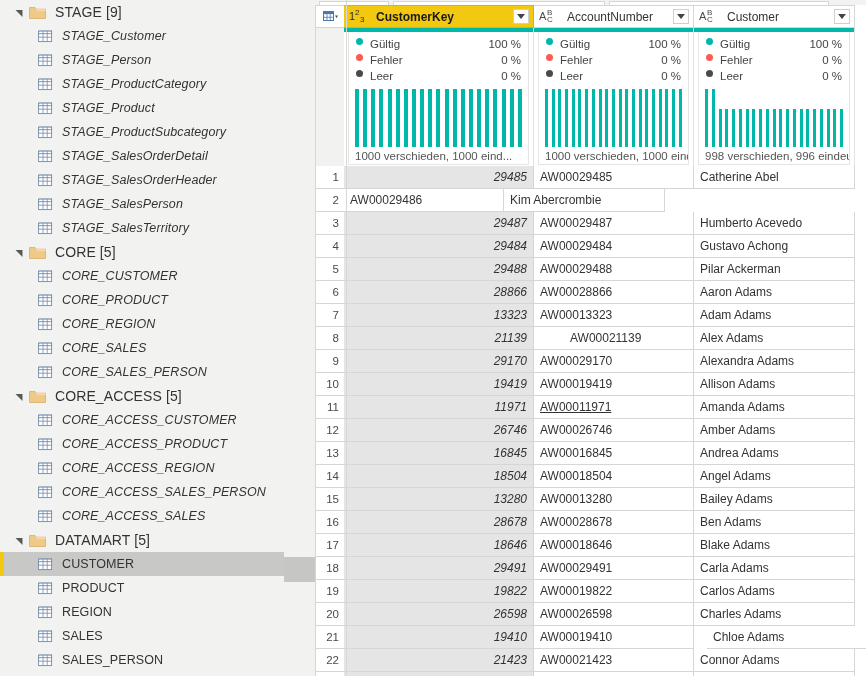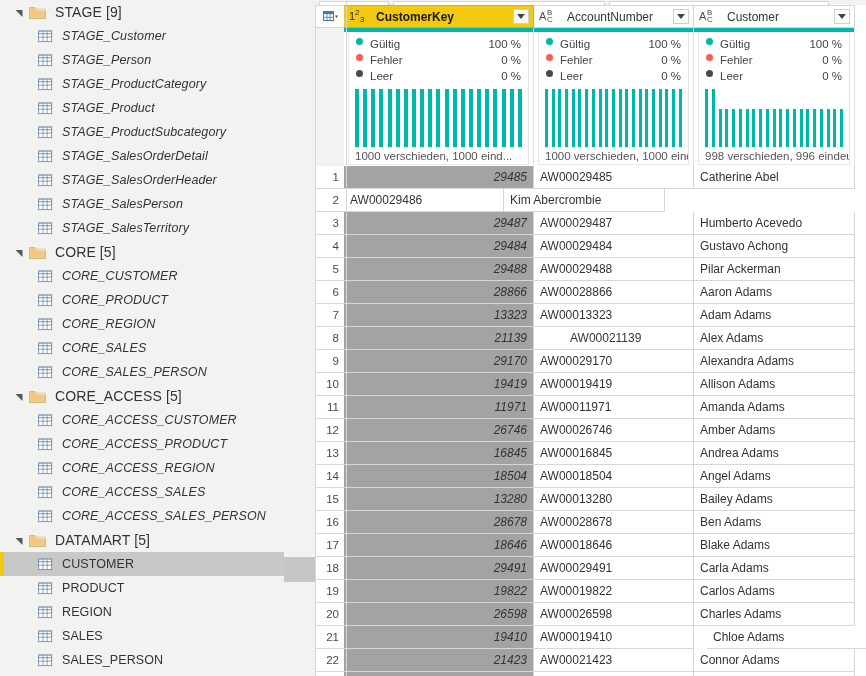--- a/index.html
+++ b/index.html
@@ -139,21 +139,21 @@
     display: flex; align-items: center; justify-content: flex-end;
     padding-right: 5px; font-size: 11.5px; color: #4a4a4a;
     background: #ffffff;
   }
   .d-cell {
     border: 1px solid #d6d6d4; border-top: none; border-left: none;
     display: flex; align-items: center; font-size: 12px; color: #333;
     overflow: hidden; white-space: nowrap;
   }
   .d-cell.num { justify-content: flex-end; padding-right: 6px;
-    font-style: italic; background: #a3a3a3; text-align: right; }
+    font-style: italic; background: #e5e5e5; text-align: right; }
   .d-cell.txt { padding-left: 6px; }
 </style>
 </head>
 <body>
 
 <div id="app">
 
   <div id="sidebar">
     <div class="nav-list" id="nav-list">
         <div class="nav-row group">
@@ -363,31 +363,31 @@
           <span class="nav-label">CORE_ACCESS_REGION</span>
         </div>
         <div class="nav-row item">
           <span class="table-ico"><svg width="15" height="13" viewBox="0 0 15 13">
               <rect x="0.6" y="1.1" width="13" height="10.5" fill="#ffffff" stroke="#6f8cab" stroke-width="0.9"></rect>
               <rect x="0.6" y="1.1" width="13" height="2.6" fill="#ffffff" stroke="#6f8cab" stroke-width="0.9"></rect>
               <line x1="5" y1="1.1" x2="5" y2="11.6" stroke="#6f8cab" stroke-width="0.8"></line>
               <line x1="9.2" y1="1.1" x2="9.2" y2="11.6" stroke="#6f8cab" stroke-width="0.8"></line>
               <line x1="0.6" y1="7.2" x2="13.6" y2="7.2" stroke="#6f8cab" stroke-width="0.8"></line>
             </svg></span>
+          <span class="nav-label">CORE_ACCESS_SALES_PERSON</span>
+        </div>
+        <div class="nav-row item">
+          <span class="table-ico"><svg width="15" height="13" viewBox="0 0 15 13">
+              <rect x="0.6" y="1.1" width="13" height="10.5" fill="#ffffff" stroke="#6f8cab" stroke-width="0.9"></rect>
+              <rect x="0.6" y="1.1" width="13" height="2.6" fill="#ffffff" stroke="#6f8cab" stroke-width="0.9"></rect>
+              <line x1="5" y1="1.1" x2="5" y2="11.6" stroke="#6f8cab" stroke-width="0.8"></line>
+              <line x1="9.2" y1="1.1" x2="9.2" y2="11.6" stroke="#6f8cab" stroke-width="0.8"></line>
+              <line x1="0.6" y1="7.2" x2="13.6" y2="7.2" stroke="#6f8cab" stroke-width="0.8"></line>
+            </svg></span>
           <span class="nav-label">CORE_ACCESS_SALES</span>
-        </div>
-        <div class="nav-row item">
-          <span class="table-ico"><svg width="15" height="13" viewBox="0 0 15 13">
-              <rect x="0.6" y="1.1" width="13" height="10.5" fill="#ffffff" stroke="#6f8cab" stroke-width="0.9"></rect>
-              <rect x="0.6" y="1.1" width="13" height="2.6" fill="#ffffff" stroke="#6f8cab" stroke-width="0.9"></rect>
-              <line x1="5" y1="1.1" x2="5" y2="11.6" stroke="#6f8cab" stroke-width="0.8"></line>
-              <line x1="9.2" y1="1.1" x2="9.2" y2="11.6" stroke="#6f8cab" stroke-width="0.8"></line>
-              <line x1="0.6" y1="7.2" x2="13.6" y2="7.2" stroke="#6f8cab" stroke-width="0.8"></line>
-            </svg></span>
-          <span class="nav-label">CORE_ACCESS_SALES_PERSON</span>
         </div>
         <div class="nav-row group">
           <span class="expander">
             <svg width="11" height="11" viewBox="0 0 11 11">
               <path d="M1.5 3 L8.5 3 L8.5 10 Z" fill="#5a5a5a"></path>
             </svg>
           </span>
           <span class="folder-ico"><svg width="17" height="13" viewBox="0 0 17 13">
               <path d="M0.5 1.5 L6 1.5 L7.3 3.2 L16.5 3.2 L16.5 12.5 L0.5 12.5 Z" fill="#f0c987" stroke="#d9ad6b" stroke-width="0.8"></path>
               <path d="M7.3 3.2 L16.5 3.2 L16.5 5 L7.3 5 Z" fill="#f7dba8"></path>
@@ -712,21 +712,21 @@
           </div>
           <div class="d-row">
             <div class="d-idx">10</div>
             <div class="d-cell num" style="width:190px;flex:0 0 190px;">19419</div>
             <div class="d-cell txt" style="width:160px;flex:0 0 160px;">AW00019419</div>
             <div class="d-cell txt" style="width:161px;flex:0 0 161px;">Allison Adams</div>
           </div>
           <div class="d-row">
             <div class="d-idx">11</div>
             <div class="d-cell num" style="width:190px;flex:0 0 190px;">11971</div>
-            <div class="d-cell txt" style="width:160px;flex:0 0 160px;">AW00011971</div>
+            <div class="d-cell txt" style="width:160px;flex:0 0 160px;text-decoration:underline;">AW00011971</div>
             <div class="d-cell txt" style="width:161px;flex:0 0 161px;">Amanda Adams</div>
           </div>
           <div class="d-row">
             <div class="d-idx">12</div>
             <div class="d-cell num" style="width:190px;flex:0 0 190px;">26746</div>
             <div class="d-cell txt" style="width:160px;flex:0 0 160px;">AW00026746</div>
             <div class="d-cell txt" style="width:161px;flex:0 0 161px;">Amber Adams</div>
           </div>
           <div class="d-row">
             <div class="d-idx">13</div>

